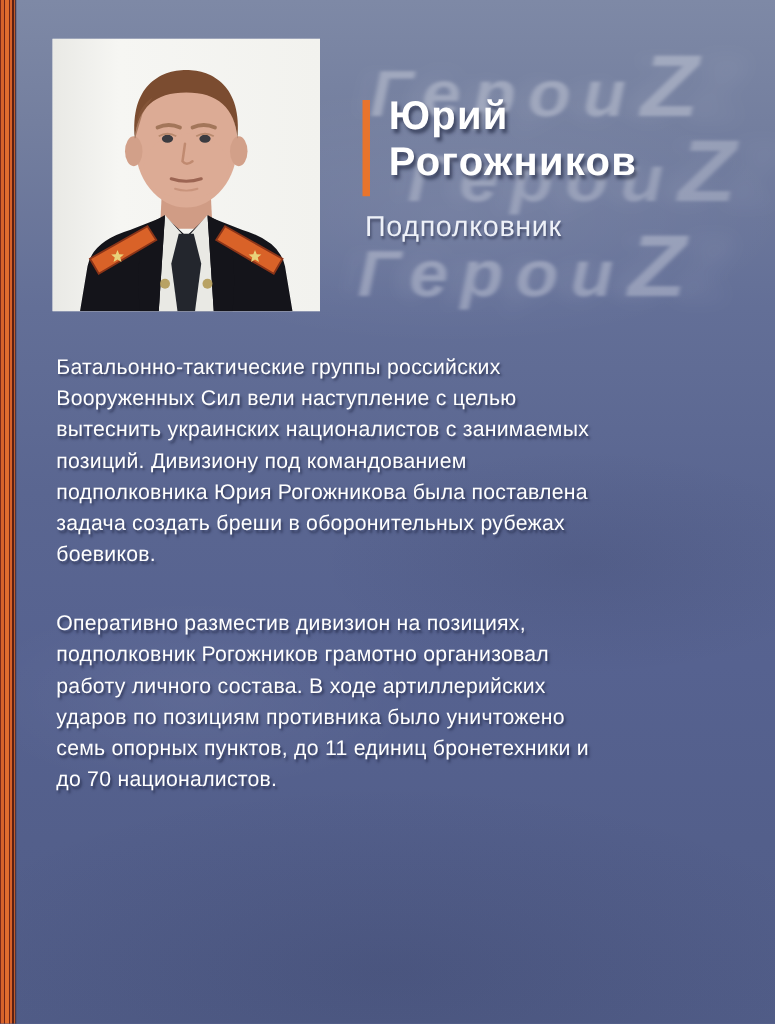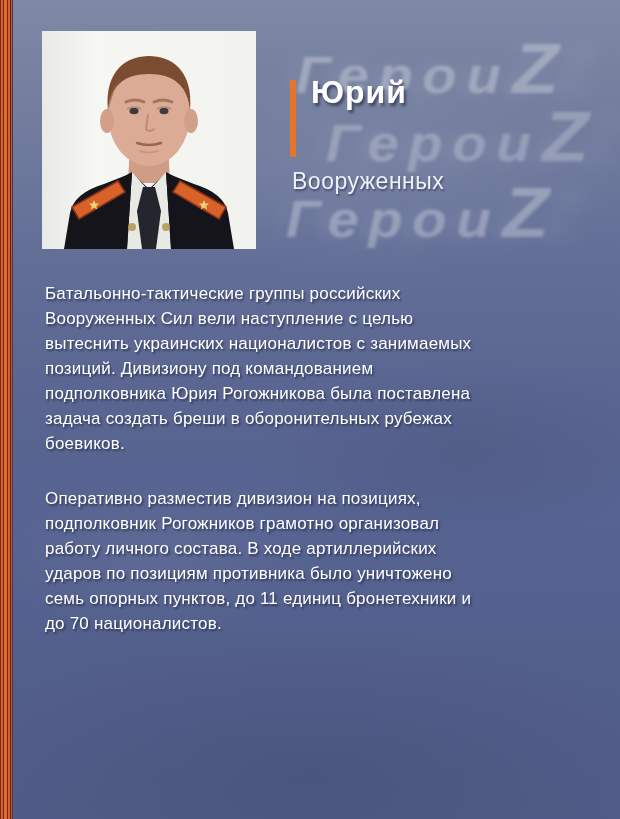--- a/index.html
+++ b/index.html
@@ -163,22 +163,23 @@
       <path d="M30,176 L76,150 L83,161 L37,188 Z" fill="#d96228" stroke="#8a3418" stroke-width="1.5"></path>
       <path d="M184,176 L138,150 L131,161 L177,188 Z" fill="#d96228" stroke="#8a3418" stroke-width="1.5"></path>
       <path d="M52,169 l1.4,3.4 3.7,0.2 -2.9,2.3 1,3.6 -3.2,-2 -3.2,2 1,-3.6 -2.9,-2.3 3.7,-0.2 Z" fill="#e8d27a"></path>
       <path d="M162,169 l1.4,3.4 3.7,0.2 -2.9,2.3 1,3.6 -3.2,-2 -3.2,2 1,-3.6 -2.9,-2.3 3.7,-0.2 Z" fill="#e8d27a"></path>
     </svg>
   </div>
 
   <div class="accent-bar"></div>
   <div class="name">
     <div>Юрий</div>
+    <div>Рогожников</div>
   </div>
-  <div class="rank">Вооруженных</div>
+  <div class="rank">Подполковник</div>
 
   <div class="para p1">Батальонно-тактические группы российских
 Вооруженных Сил вели наступление с целью
 вытеснить украинских националистов с занимаемых
 позиций. Дивизиону под командованием
 подполковника Юрия Рогожникова была поставлена
 задача создать бреши в оборонительных рубежах
 боевиков.</div>
   <div class="para p2">Оперативно разместив дивизион на позициях,
 подполковник Рогожников грамотно организовал

